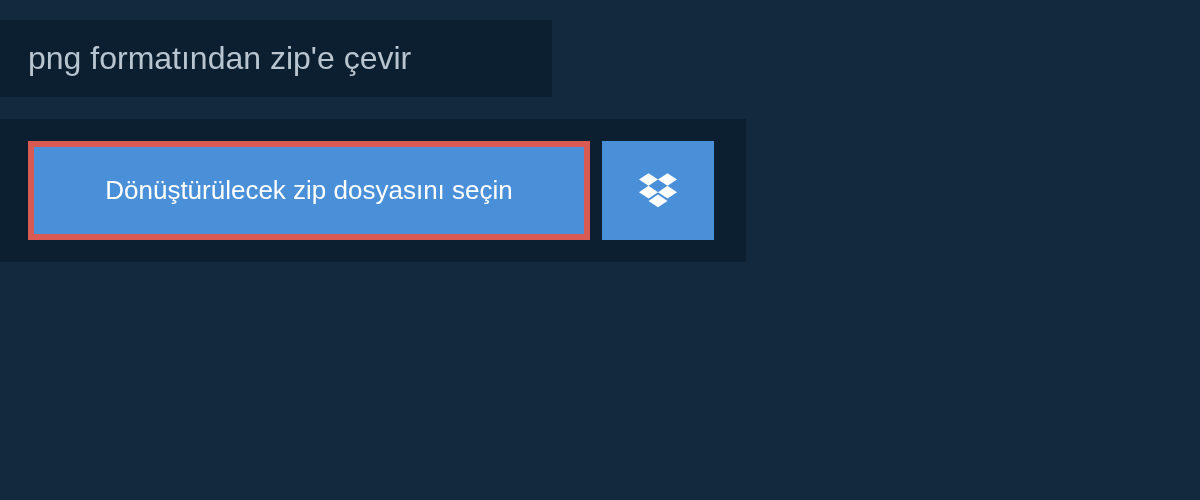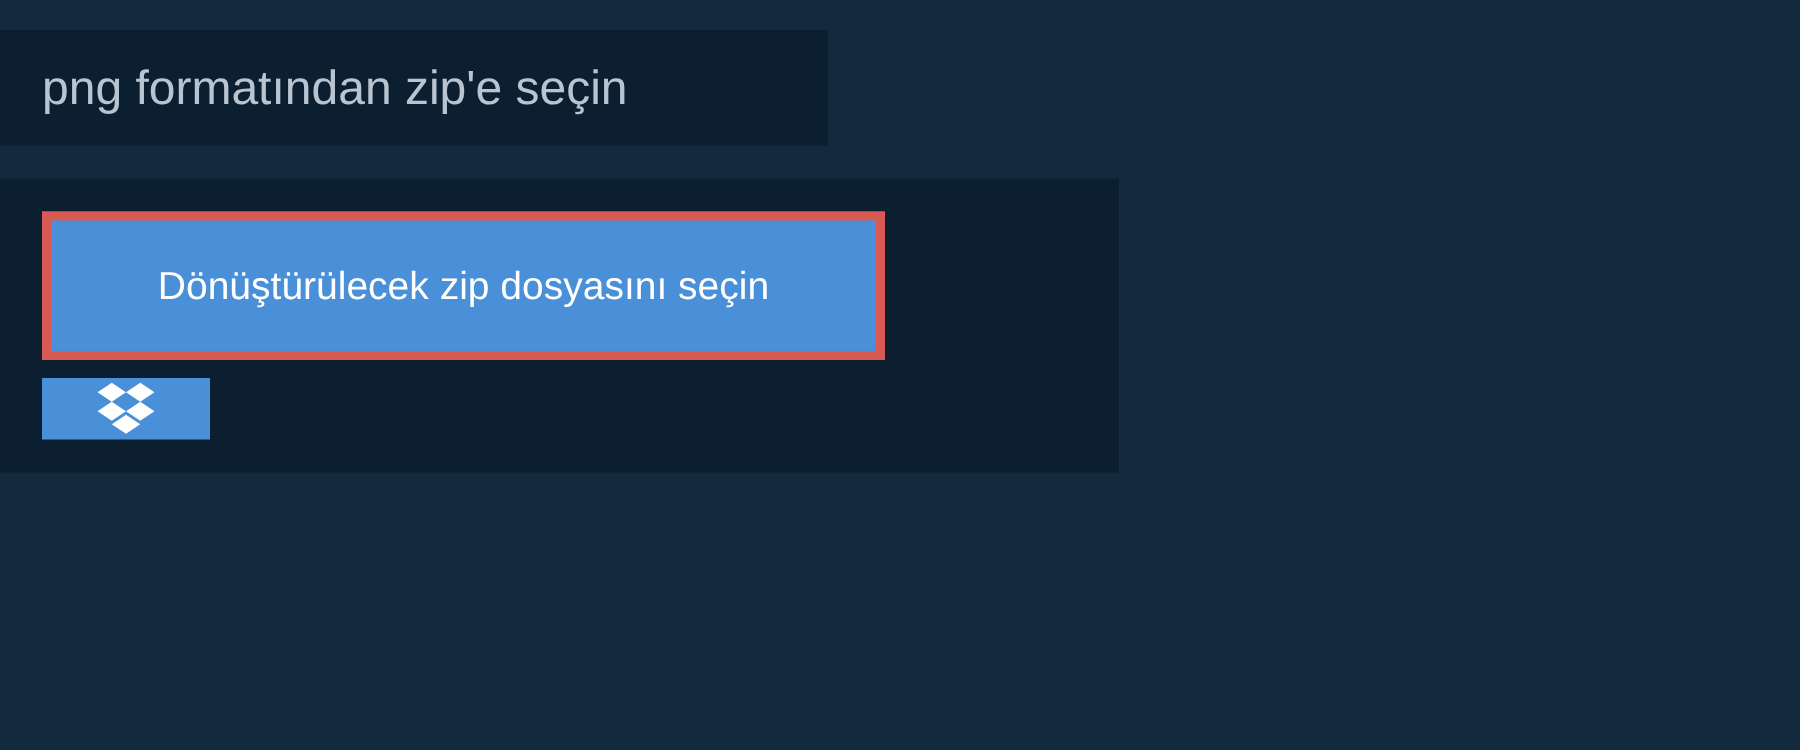--- a/index.html
+++ b/index.html
@@ -25,21 +25,20 @@
       font-size: 32px;
       font-weight: 400;
     }
     .action-panel {
       background-color: #0c1f31;
       margin-top: 22px;
       padding: 22px 28px;
       width: 746px;
       display: flex;
       gap: 12px;
-      flex-direction: column;
     }
     .select-file-button {
       background-color: #4a90d9;
       border: 6px solid #d85a52;
       color: #ffffff;
       font-size: 26px;
       font-weight: 400;
       padding: 28px 30px;
       cursor: pointer;
       flex: 0 0 auto;
@@ -61,21 +60,21 @@
     .dropbox-button svg {
       width: 38px;
       height: 38px;
       fill: #ffffff;
     }
   </style>
 </head>
 <body>
 
 <div class="header-bar">
-  <div class="header-title">png formatından zip'e seçin</div>
+  <div class="header-title">png formatından zip'e çevir</div>
 </div>
 
 <div class="action-panel">
   <button class="select-file-button">
     <span>Dönüştürülecek zip dosyasını seçin</span>
   </button>
   <button class="dropbox-button">
     <span>
       <svg viewBox="0 0 24 24" xmlns="http://www.w3.org/2000/svg">
         <path d="M6 2L12 6L6 10L0 6L6 2M18 2L24 6L18 10L12 6L18 2M0 14L6 10L12 14L6 18L0 14M18 10L24 14L18 18L12 14L18 10M6 19.5L12 15.5L18 19.5L12 23.5L6 19.5Z"></path>

